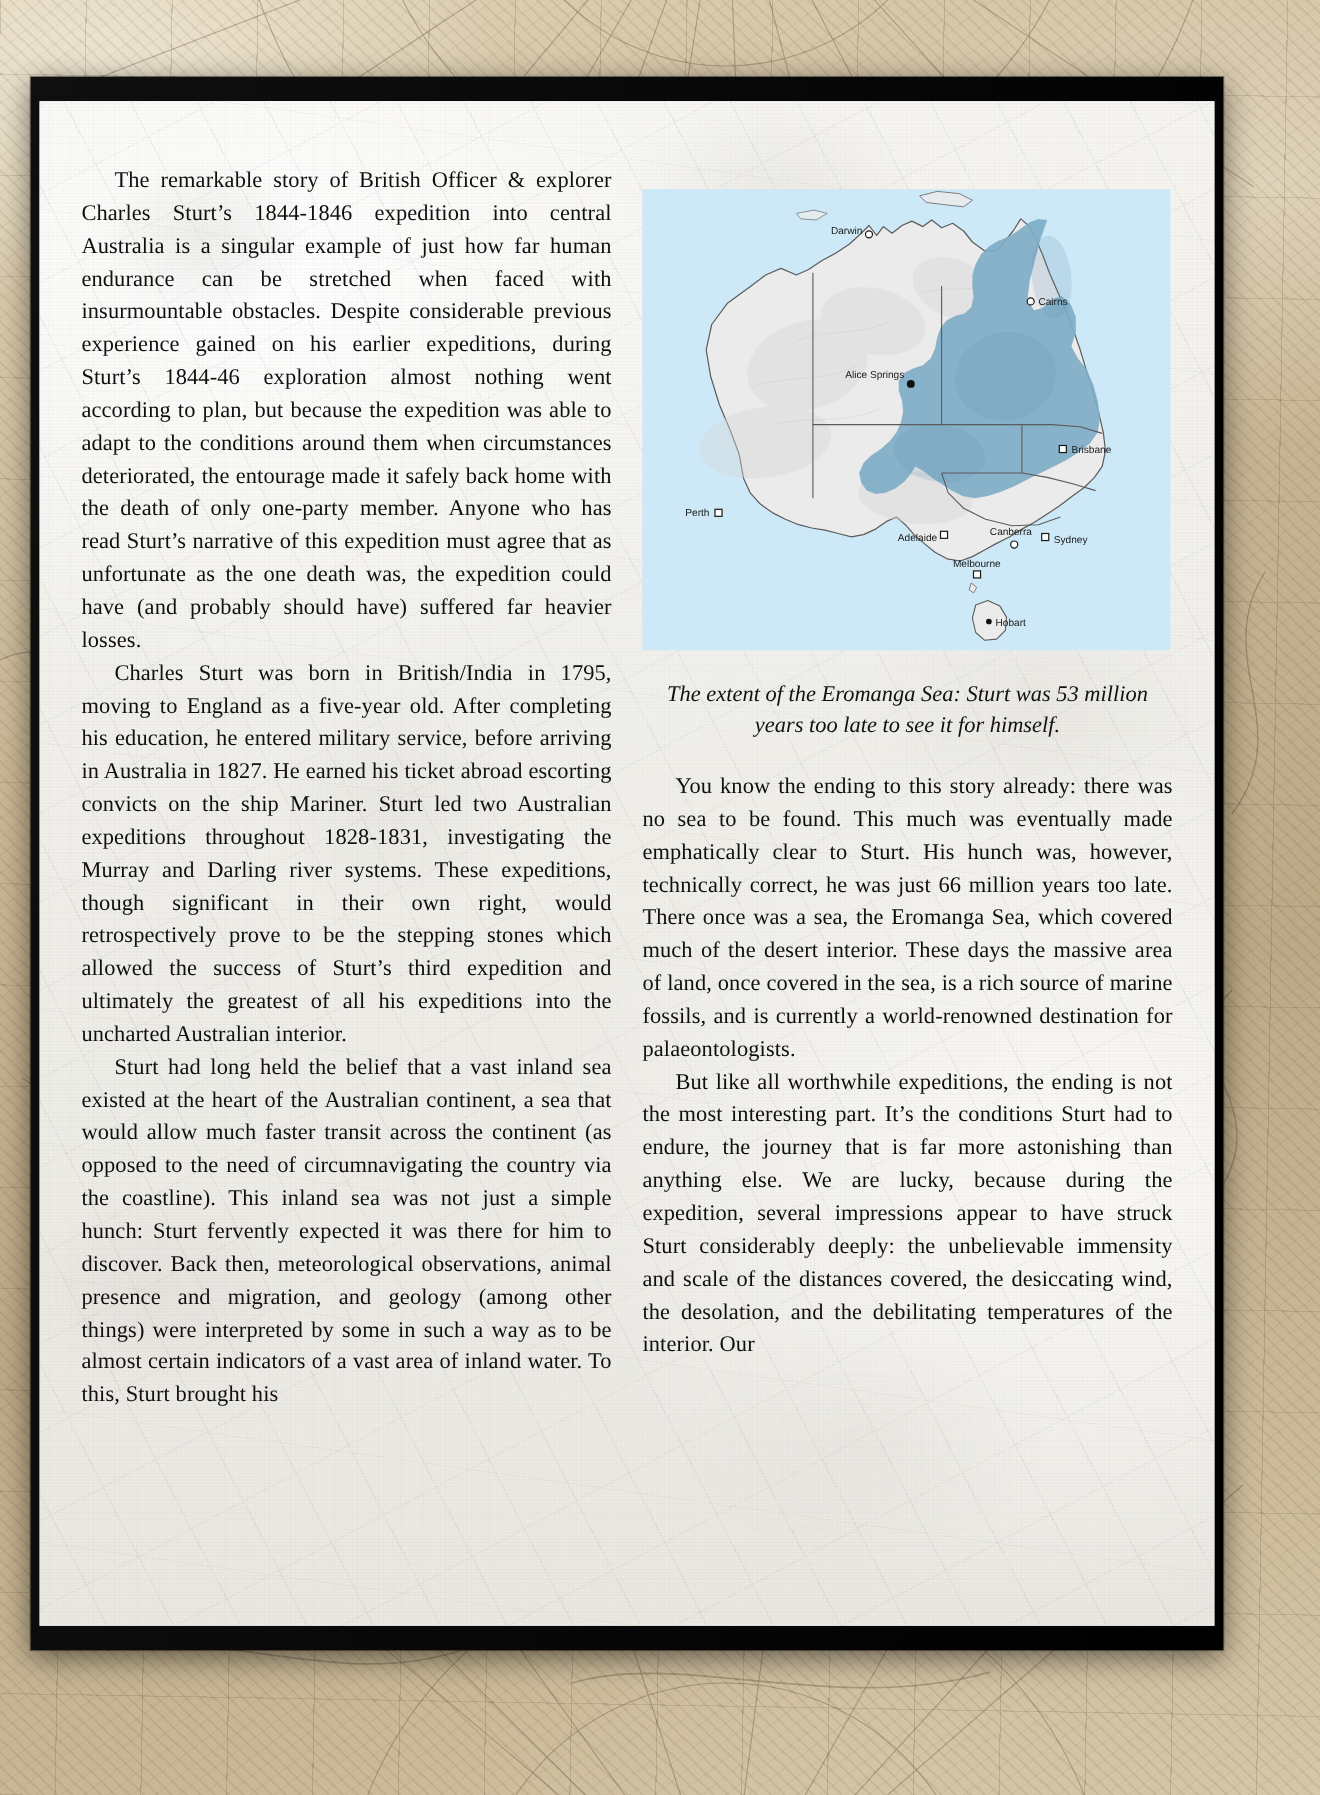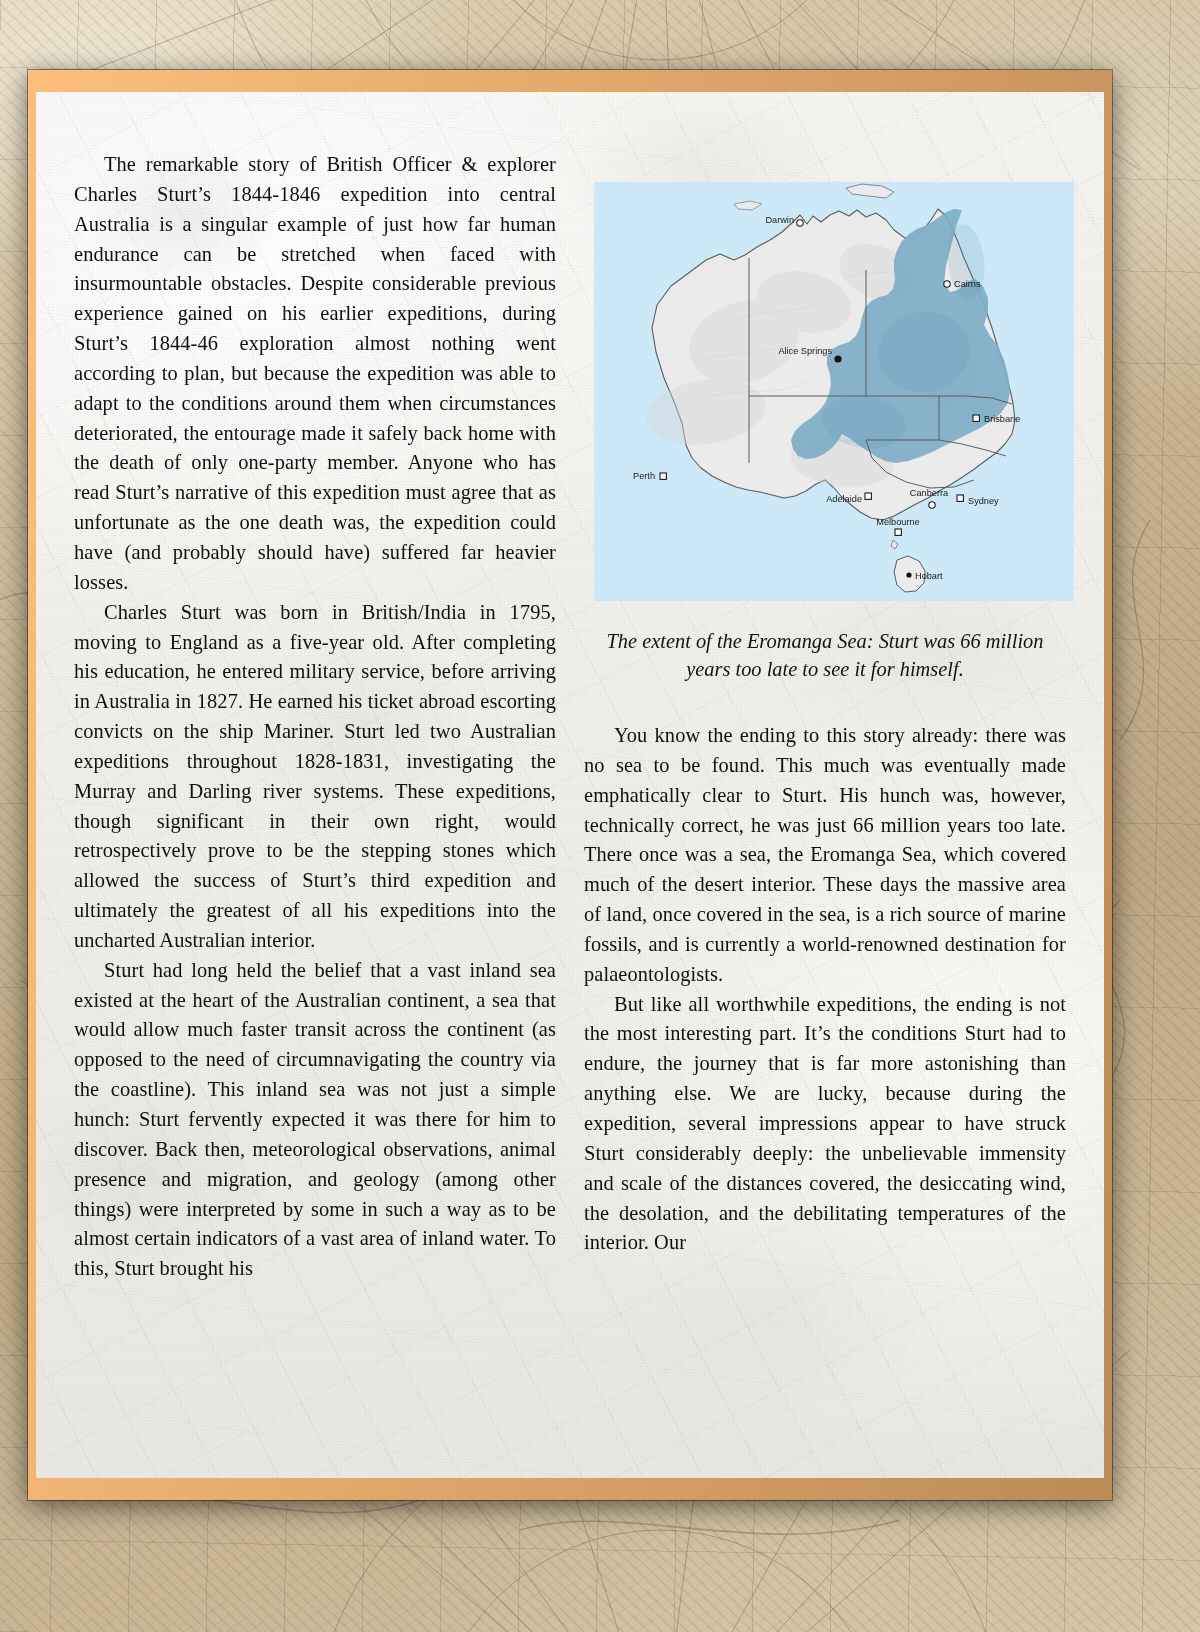--- a/index.html
+++ b/index.html
@@ -53,21 +53,21 @@
     opacity:.7;
   }
 
   
   #page-frame {
     position: absolute;
     left: 28px;
     top: 70px;
     width: 1084px;
     height: 1430px;
-    background: #fdba74;
+    background: #000000;
     box-shadow: 0 6px 26px rgba(0,0,0,.55), 0 0 0 1px rgba(0,0,0,.4);
   }
   #page-frame::after{
     content:"";
     position:absolute; left:0; top:0; right:0; bottom:0;
     background: linear-gradient(100deg, rgba(255,255,255,.06), rgba(0,0,0,.25));
     pointer-events:none;
   }
 
   #page {
@@ -131,21 +131,21 @@
     line-height: 29.85px;
     text-align: justify;
     text-indent: 30px;
     color: #100f0e;
     letter-spacing: .1px;
     font-family: "Liberation Serif", "DejaVu Serif", serif;
   }
   p.body.first { text-indent: 30px; }
 
   
-  figure.map-figure { margin: 10px; }
+  figure.map-figure { margin: 0; }
   .figure-spacer-top { height: 22px; }
   .map-frame {
     width: 480px;
     height: 419px;
     background: #cde9f7;
     position: relative;
     overflow: hidden;
   }
   .map-caption {
     margin: 0;
@@ -342,21 +342,21 @@
               <text class="city-label" x="390" y="240" text-anchor="start">Brisbane</text>
               <text class="city-label" x="61" y="297" text-anchor="end">Perth</text>
               <text class="city-label" x="268" y="320" text-anchor="end">Adelaide</text>
               <text class="city-label" x="335" y="314" text-anchor="middle">Canberra</text>
               <text class="city-label" x="374" y="322" text-anchor="start">Sydney</text>
               <text class="city-label" x="304" y="343" text-anchor="middle">Melbourne</text>
               <text class="city-label" x="321" y="397" text-anchor="start">Hobart</text>
             </svg>
           </div>
 
-          <figcaption class="map-caption">The extent of the Eromanga Sea: Sturt was 66 million years too late to see it for himself.</figcaption>
+          <figcaption class="map-caption">The extent of the Eromanga Sea: Sturt was 53 million years too late to see it for himself.</figcaption>
           <div class="figure-spacer-bottom"></div>
         </figure>
 
         <p class="body">You know the ending to this story already: there was no sea to be found.  This much was eventually made emphatically clear to Sturt. His hunch was, however, technically correct, he was just 66 million years too late. There once was a sea, the Eromanga Sea, which covered much of the desert interior.   These days the massive area of land, once covered in the sea, is a rich source of marine fossils, and is currently a world-renowned destination for palaeontologists.</p>
         <p class="body">But like all worthwhile expeditions, the ending is not the most interesting part.  It’s the conditions Sturt had to endure, the journey that is far more astonishing than anything else. We are lucky, because during the expedition, several impressions appear to have struck Sturt considerably deeply: the unbelievable immensity and scale of the distances covered, the desiccating wind, the desolation, and the debilitating temperatures of the interior. Our</p>
       </div>
 
     </div>
   </div>
 </div>

